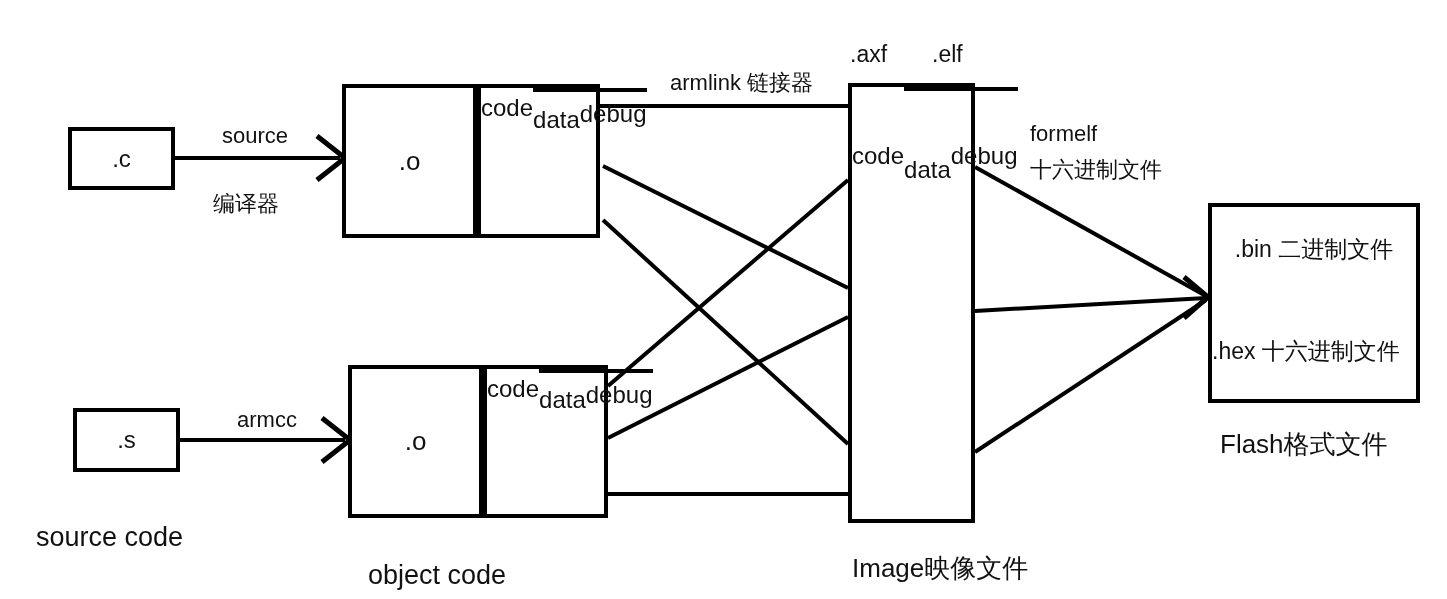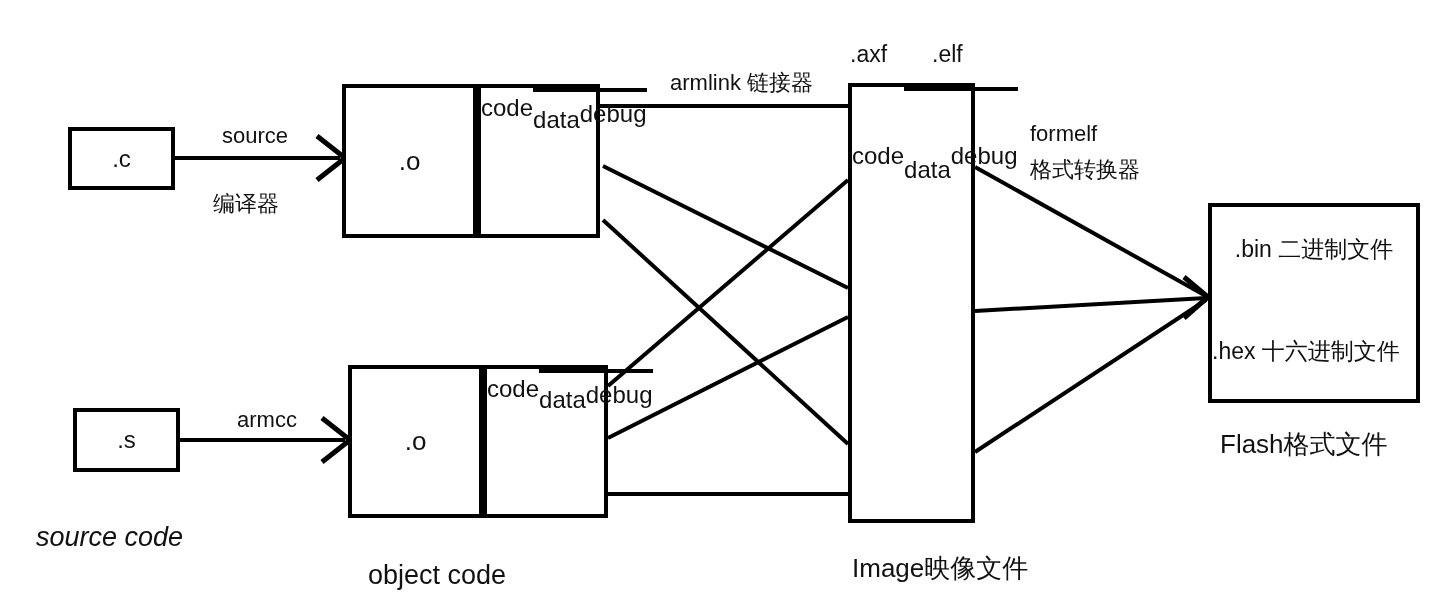--- a/index.html
+++ b/index.html
@@ -106,20 +106,20 @@
   <div class="lbl ctr" style="left:1214px;top:236px;width:200px;font-size:23px;">.bin 二进制文件</div>
   <div class="lbl ctr" style="left:1212px;top:338px;width:184px;font-size:23px;">.hex 十六进制文件</div>
 
   <div class="lbl ctr" style="left:205px;top:123px;width:100px;font-size:22px;">source</div>
   <div class="lbl ctr" style="left:196px;top:191px;width:100px;font-size:22px;">编译器</div>
   <div class="lbl ctr" style="left:212px;top:407px;width:110px;font-size:22px;">armcc</div>
   <div class="lbl" style="left:646px;top:70px;font-size:22px;margin-left:24px;">armlink  链接器</div>
   <div class="lbl" style="left:850px;top:41px;font-size:23px;">.axf</div>
   <div class="lbl" style="left:932px;top:41px;font-size:23px;">.elf</div>
   <div class="lbl" style="left:1030px;top:121px;font-size:22px;">formelf</div>
-  <div class="lbl" style="left:1030px;top:157px;font-size:22px;">格式转换器</div>
+  <div class="lbl" style="left:1030px;top:157px;font-size:22px;">十六进制文件</div>
 
-  <div class="lbl" style="left:36px;top:521px;font-size:27px;font-style:italic;">source code</div>
+  <div class="lbl" style="left:36px;top:521px;font-size:27px;">source code</div>
   <div class="lbl" style="left:368px;top:559px;font-size:27px;">object code</div>
   <div class="lbl" style="left:852px;top:553px;font-size:26px;">Image映像文件</div>
   <div class="lbl" style="left:1220px;top:429px;font-size:26px;">Flash格式文件</div>
 
 </div>
 
 </body></html>

